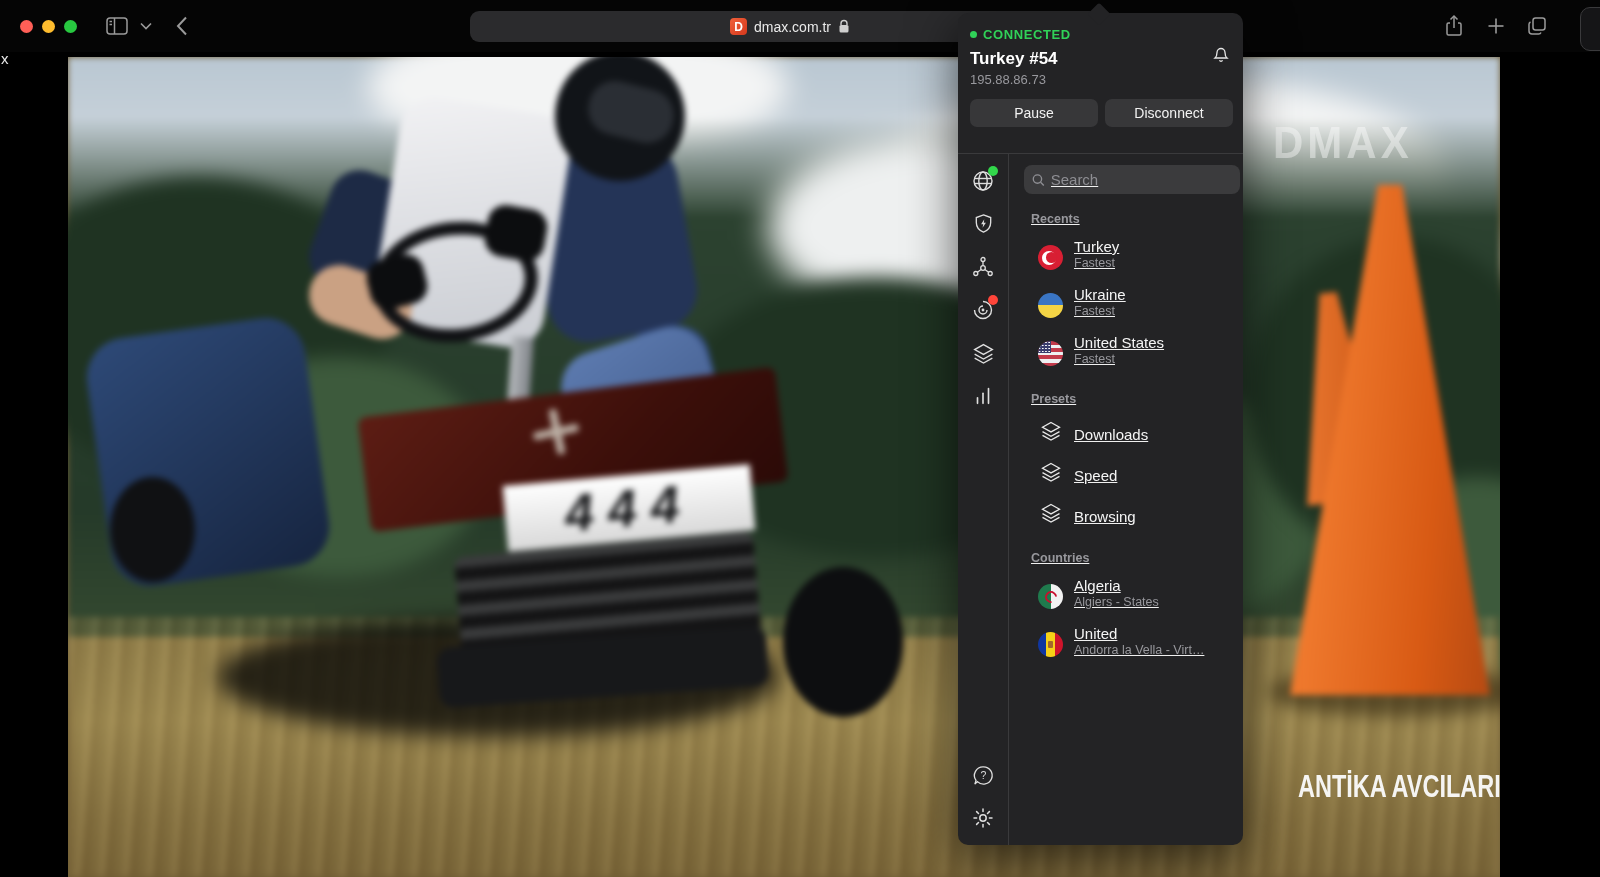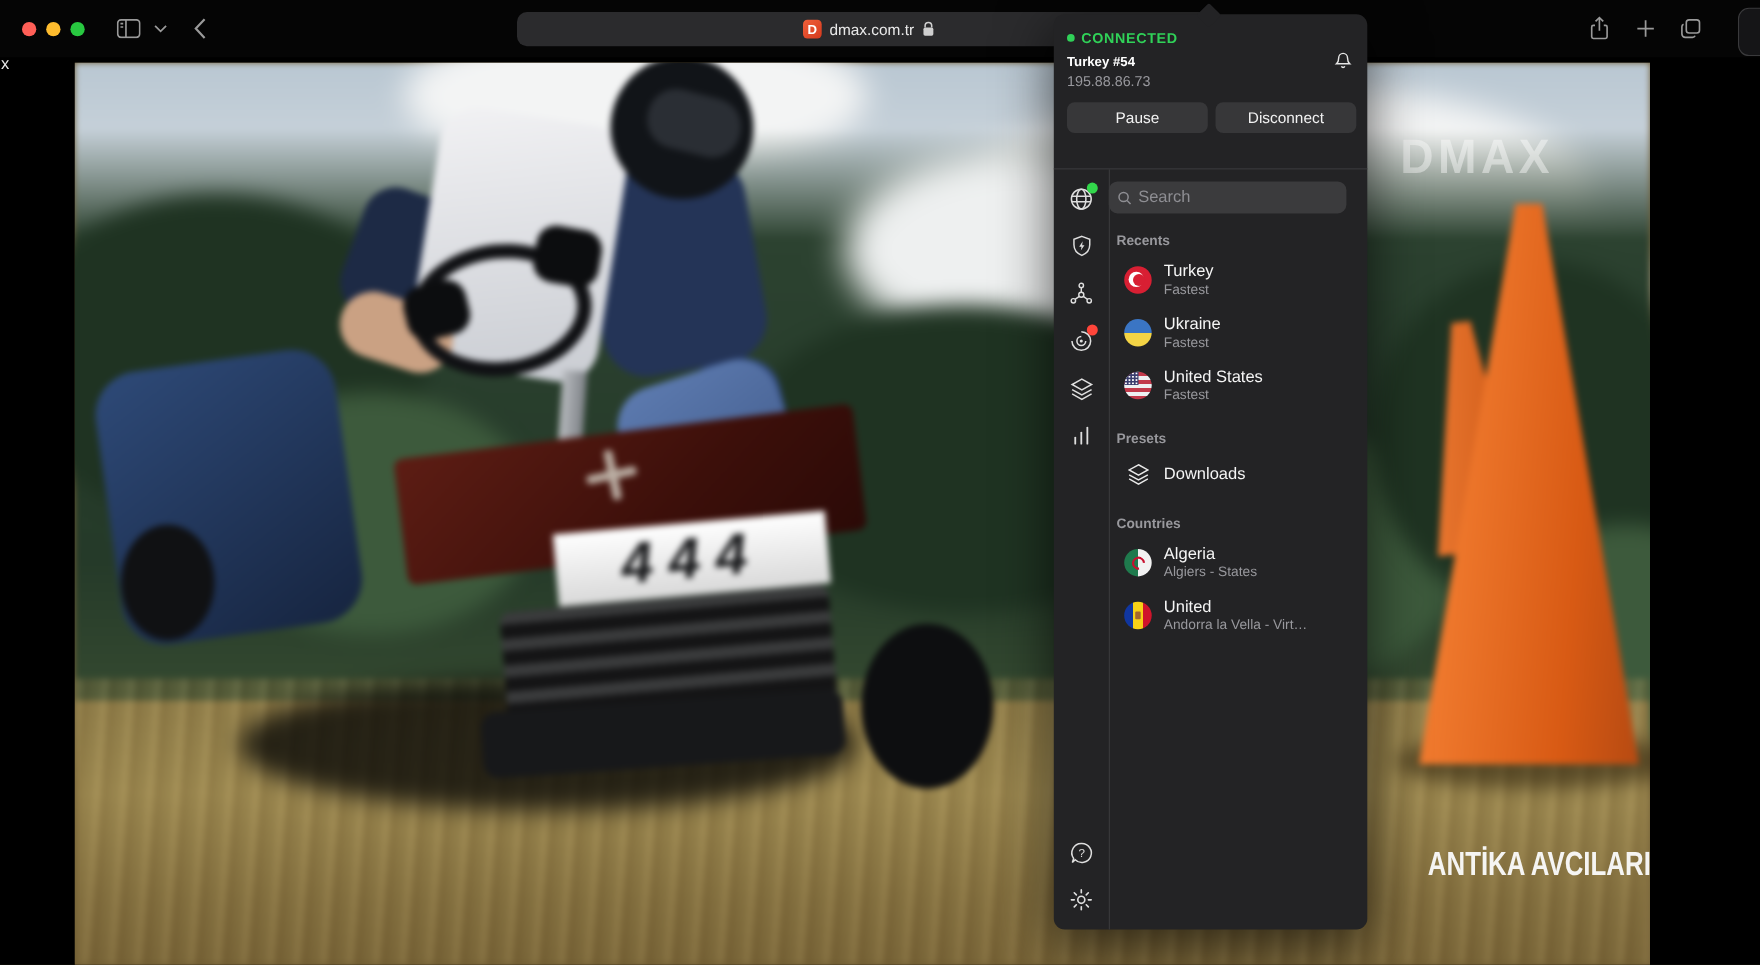--- a/index.html
+++ b/index.html
@@ -84,42 +84,42 @@
 
   
   .panel { position:absolute; left:958px; top:13px; width:285px; height:832px; background:#232325;
     border-radius:10px; z-index:10; box-shadow:0 14px 50px rgba(0,0,0,.65); color:#f0f0f0; }
   .panel-arrow { position:absolute; left:133px; top:-7px; width:16px; height:16px; background:#232325; transform:rotate(45deg); border-radius:2px; }
   .ph { position:absolute; left:0; top:0; width:100%; height:127px; padding:14px 10px 0 12px; }
   .status-row { display:flex; align-items:center; gap:6px; }
   .status-dot { width:7px; height:7px; border-radius:50%; background:#30d158; }
   .status-text { color:#30d158; font-size:13px; font-weight:bold; letter-spacing:.6px; }
   .bell { position:absolute; right:14px; top:32px; color:#e6e6e6; }
-  .server-name { margin-top:7px; font-size:12px; font-weight:bold; color:#fff; }
+  .server-name { margin-top:7px; font-size:17px; font-weight:bold; color:#fff; }
   .server-ip { margin-top:3px; font-size:13px; color:#98989d; }
   .btn-row { display:flex; gap:7px; margin-top:12px; }
   .pbtn { flex:1; height:28px; background:#373739; border:none; border-radius:7px; color:#f2f2f2;
     font-size:14px; font-family:inherit; display:flex; align-items:center; justify-content:center; cursor:default; }
   .h-div { position:absolute; left:0; top:140px; width:100%; height:1px; background:#3a3a3c; }
   .v-div { position:absolute; left:50px; top:141px; width:1px; height:691px; background:#3a3a3c; }
 
   .side-icons { position:absolute; left:0; top:141px; width:50px; height:691px; display:flex;
     flex-direction:column; align-items:center; padding:14px 0; gap:17px; }
   .sic { position:relative; width:26px; height:26px; color:#dedede; display:flex; align-items:center; justify-content:center; }
   .badge { position:absolute; width:10px; height:10px; border-radius:50%; right:-2px; top:-2px; }
   .spacer { flex:1; }
 
-  .content { position:absolute; left:42px; top:141px; width:234px; height:691px; overflow:hidden; padding:0 10px 0 8px; }
+  .content { position:absolute; left:58px; top:141px; width:234px; height:691px; overflow:hidden; padding:0 10px 0 8px;text-decoration:underline; }
   .search { margin-top:11px; height:29px; background:#3b3b3d; border-radius:8px; display:flex;
     align-items:center; gap:6px; padding:0 8px; }
   .search input { background:transparent; border:none; outline:none; color:#ededed; font-size:15px;
     width:100%; font-family:inherit; }
   .search input::placeholder { color:#8e8e93; }
   .sec-label { margin:18px 0 4px 7px; color:#98989d; font-size:12.5px; font-weight:bold; }
-  .row { display:flex; align-items:center; gap:11px; padding:8px 0 8px 14px; cursor:default; }
+  .row { display:flex; align-items:flex-end; gap:11px; padding:8px 0 8px 14px; cursor:default; }
   .row .texts { display:flex; flex-direction:column; gap:1px; }
   .row .name { font-size:15px; color:#f5f5f5; }
   .row .sub { font-size:12.5px; color:#98989d; }
   .preset-ic { width:25px; height:25px; color:#e8e8e8; flex:none; display:flex; align-items:center; justify-content:center; }
 
   
   .flag { width:25px; height:25px; border-radius:50%; position:relative; overflow:hidden; flex:none; }
   .flag-tr { background:#d81f33; }
   .flag-tr::before { content:""; position:absolute; left:4px; top:5.5px; width:14px; height:14px; border-radius:50%; background:#fff; }
   .flag-tr::after { content:""; position:absolute; left:8px; top:7px; width:11px; height:11px; border-radius:50%; background:#d81f33; }
@@ -402,21 +402,45 @@
         <path d="M12 3.5l8.5 4.7L12 12.9 3.5 8.2z"></path>
               <path d="M3.5 12.6l8.5 4.7 8.5-4.7"></path>
               <path d="M3.5 16.4l8.5 4.7 8.5-4.7"></path>
       </svg>
     </div>
     <div class="texts">
             <div class="name">Downloads</div>
           </div>
   </div>
 
-
+  <div class="row">
+    <div class="preset-ic">
+      <svg width="24" height="24" viewBox="0 0 24 24" fill="none" stroke="currentColor" stroke-width="1.3">
+        <path d="M12 3.5l8.5 4.7L12 12.9 3.5 8.2z"></path>
+              <path d="M3.5 12.6l8.5 4.7 8.5-4.7"></path>
+              <path d="M3.5 16.4l8.5 4.7 8.5-4.7"></path>
+      </svg>
+    </div>
+    <div class="texts">
+            <div class="name">Speed</div>
+          </div>
+  </div>
+
+  <div class="row">
+    <div class="preset-ic">
+      <svg width="24" height="24" viewBox="0 0 24 24" fill="none" stroke="currentColor" stroke-width="1.3">
+        <path d="M12 3.5l8.5 4.7L12 12.9 3.5 8.2z"></path>
+              <path d="M3.5 12.6l8.5 4.7 8.5-4.7"></path>
+              <path d="M3.5 16.4l8.5 4.7 8.5-4.7"></path>
+      </svg>
+    </div>
+    <div class="texts">
+            <div class="name">Browsing</div>
+          </div>
+  </div>
 </div>
 
     <div class="sec-label">Countries</div>
     <div id="countries-list">
 
   <div class="row">
     <div class="flag flag-dz"></div>
     <div class="texts">
       <div class="name">Algeria</div>
       <div class="sub">Algiers - States</div>

